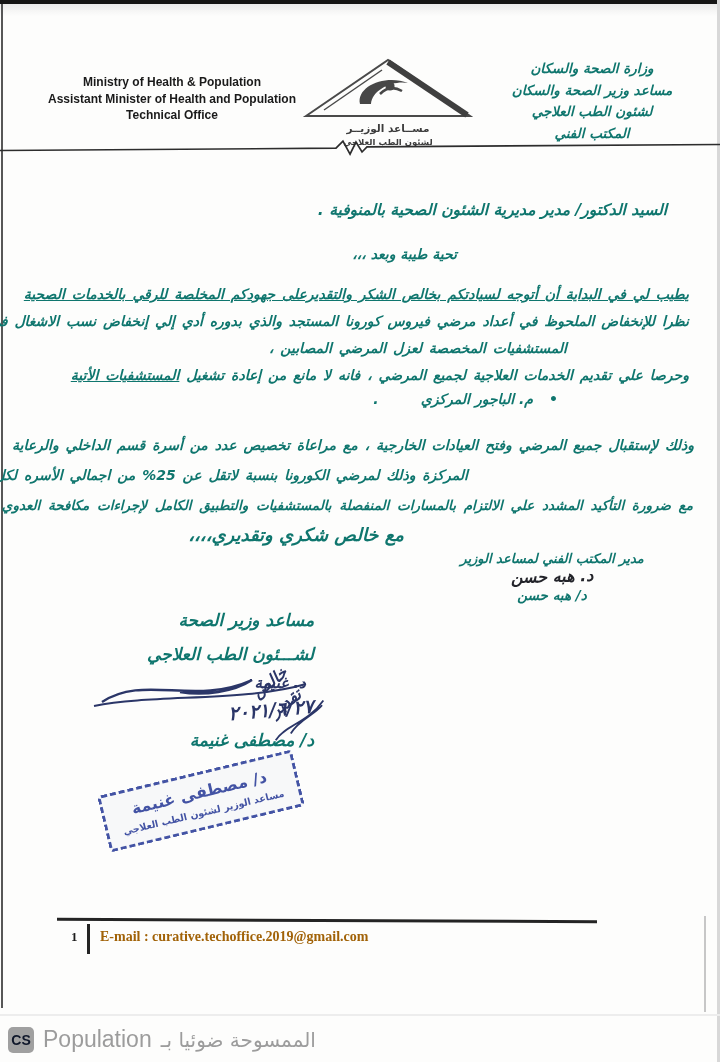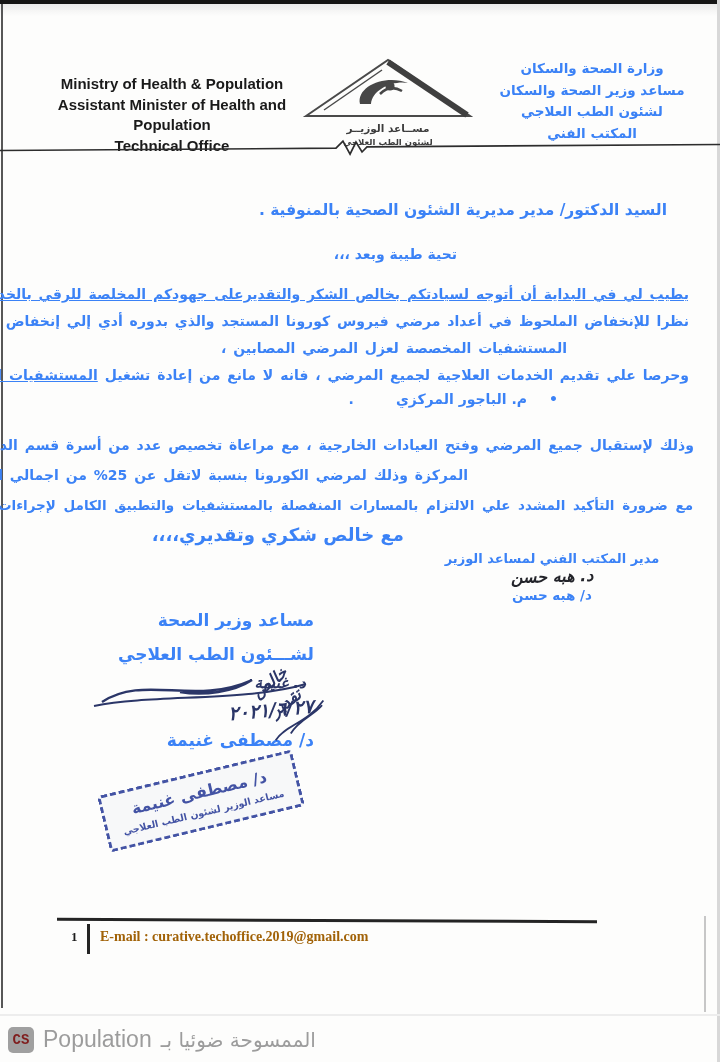--- a/index.html
+++ b/index.html
@@ -7,42 +7,42 @@
           font-family:"DejaVu Sans",sans-serif;}
   
   .top-strip{position:absolute;left:0;top:0;width:720px;height:4px;background:#161616;}
   .top-fade{position:absolute;left:0;top:4px;width:720px;height:12px;
             background:linear-gradient(#ececec,rgba(255,255,255,0));}
   .left-line{position:absolute;left:1px;top:4px;width:2px;height:1004px;background:#3a3a3a;opacity:.85;}
   .right-faint{position:absolute;left:704px;top:916px;width:2px;height:96px;background:#b9b9b9;opacity:.8;}
   .screen-right-edge{position:absolute;left:717px;top:0;width:3px;height:1062px;background:#d8d8d8;}
   .page-bottom-shadow{position:absolute;left:0;top:1014px;width:720px;height:2px;background:#ededed;}
 
-  .ar{direction:rtl;font-family:"DejaVu Sans",sans-serif;font-weight:bold;color:#3b82f6;}
+  .ar{direction:rtl;font-family:"DejaVu Sans",sans-serif;font-weight:bold;color:#0f766e;font-style:italic;}
   .en{font-family:"Liberation Sans","DejaVu Sans",sans-serif;font-weight:bold;color:#1a1a1a;}
   .nowrap{white-space:nowrap;}
 
   .hdr-en{position:absolute;left:26px;top:74px;width:292px;text-align:center;
-          font-size:15px;line-height:1.38;}
+          font-size:12px;line-height:1.38;}
   .hdr-ar{position:absolute;left:488px;top:58px;width:208px;text-align:center;
           font-size:13.5px;line-height:1.6;}
   .logo{position:absolute;left:302px;top:54px;width:172px;height:96px;}
   .divider{position:absolute;left:0;top:138px;width:720px;height:20px;transform:rotate(-.4deg);}
 
   .recipient{position:absolute;right:53px;top:201px;font-size:15.5px;}
   .greeting{position:absolute;right:263px;top:246px;font-size:14px;}
 
   .para1{position:absolute;right:31px;left:30px;top:281px;font-size:14px;line-height:27px;
          text-align:right;word-spacing:2px;}
   .para1 .l1{text-decoration:underline;}
   .para1 .l3{margin-right:122px;}
   .u{text-decoration:underline;}
 
   .bullet-row{position:absolute;right:162px;top:391px;font-size:14px;}
-  .bullet-row .dot-mark{margin-right:22px;}
+  .bullet-row .dot-mark{margin-right:16px;}
   .bullet-row .tail-dot{margin-right:42px;}
 
   .para2{position:absolute;right:26px;left:26px;top:430px;font-size:14px;line-height:30px;
          text-align:right;word-spacing:2px;}
   .para2 .l2{margin-right:226px;}
 
   .para3{position:absolute;right:27px;top:497px;font-size:13.5px;word-spacing:3px;}
   .closing{position:absolute;right:316px;top:524px;font-size:18px;}
 
   .sig-right{position:absolute;left:432px;top:551px;width:240px;text-align:center;}
@@ -71,22 +71,22 @@
 
   .foot-rule{position:absolute;left:57px;top:919px;width:540px;height:2.5px;background:#242424;
              transform:rotate(.25deg);}
   .page-num{position:absolute;left:71px;top:929px;font-family:"Liberation Serif",serif;
             font-weight:bold;font-size:13px;color:#1c1c1c;}
   .num-bar{position:absolute;left:87px;top:924px;width:2.5px;height:30px;background:#242424;}
   .email{position:absolute;left:100px;top:929px;font-family:"Liberation Serif",serif;
          font-weight:bold;font-size:14px;color:#a16207;}
 
   .cam-bar{position:absolute;left:8px;top:1026px;display:flex;align-items:center;gap:9px;}
-  .cam-badge{width:26px;height:26px;border-radius:5px;background:#a0a0a0;color:#7f1d1d;
-             font-family:Liberation Mono, monospace;font-weight:bold;font-size:14px;
+  .cam-badge{width:26px;height:26px;border-radius:5px;background:#a0a0a0;color:#0f172a;
+             font-family:Liberation Sans, sans-serif;font-weight:bold;font-size:14px;
              display:flex;align-items:center;justify-content:center;}
   .cam-brand{font-family:"Liberation Sans",sans-serif;font-size:23px;color:#9c9c9c;}
   .cam-ar{font-family:"DejaVu Sans",sans-serif;font-size:20px;color:#9c9c9c;direction:rtl;}
 </style>
 </head>
 <body>
 
 <div class="screen">
 
   <div class="top-strip"></div>

